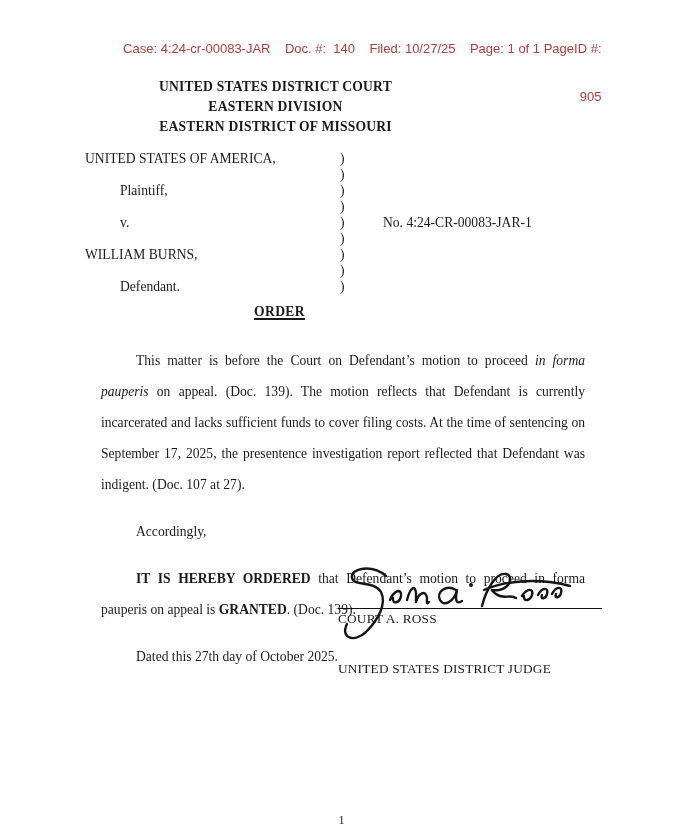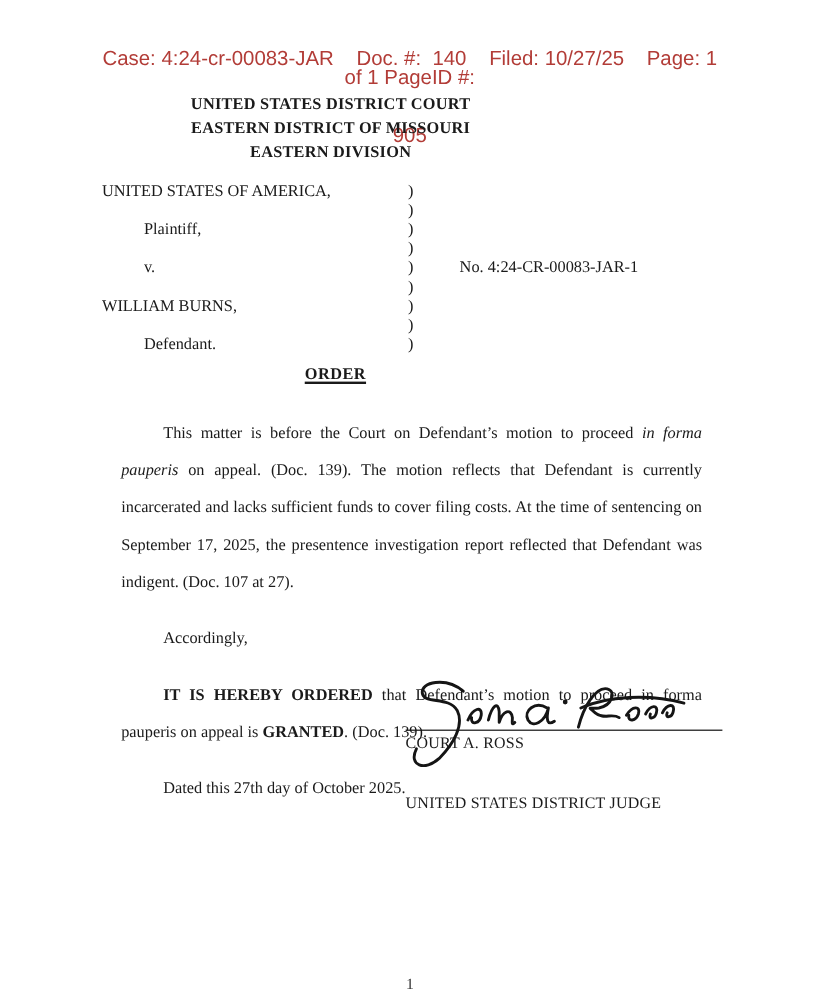--- a/index.html
+++ b/index.html
@@ -4,24 +4,24 @@
 <style>
   html,body { margin:0; padding:0; background:#ffffff; }
   .page {
     position:relative; width:683px; height:839px; background:#ffffff;
     color:#1a1a1a; font-family:"Liberation Serif","DejaVu Serif",serif;
     overflow:hidden;
   }
   
   .stamp {
     position:absolute; top:9px; left:50%; transform:translateX(-50%);
-    width:520px; text-align:center;
+    width:520px; text-align:right;
     color:#b23c37;
     font-family:"Liberation Sans","DejaVu Sans",sans-serif;
-    font-size:17px; line-height:16px; white-space:pre-wrap;
+    font-size:13px; line-height:16px; white-space:pre-wrap;
   }
   
   .court {
     position:absolute; top:77px; left:0; width:551px; text-align:center;
     font-weight:700; font-size:13.6px; line-height:20px; letter-spacing:0.2px;
   }
   
   .caption { position:absolute; top:151px; left:85px; width:520px; font-size:13.6px; }
   .cap-row { display:flex; height:16px; line-height:16px; }
   .cap-left { width:255px; box-sizing:border-box; }
@@ -62,22 +62,22 @@
 
 <div class="page">
 
   <div class="stamp">
     <div>Case: 4:24-cr-00083-JAR    Doc. #:  140    Filed: 10/27/25    Page: 1 of 1 PageID #:</div>
     <div>905</div>
   </div>
 
   <div class="court">
     <div>UNITED STATES DISTRICT COURT</div>
+    <div>EASTERN DIVISION</div>
     <div>EASTERN DISTRICT OF MISSOURI</div>
-    <div>EASTERN DIVISION</div>
   </div>
 
   <div class="caption">
     <div class="cap-row">
       <div class="cap-left">UNITED STATES OF AMERICA,</div>
       <div class="cap-paren">)</div>
       <div class="cap-right"></div>
     </div>
     <div class="cap-row">
       <div class="cap-left"></div>

